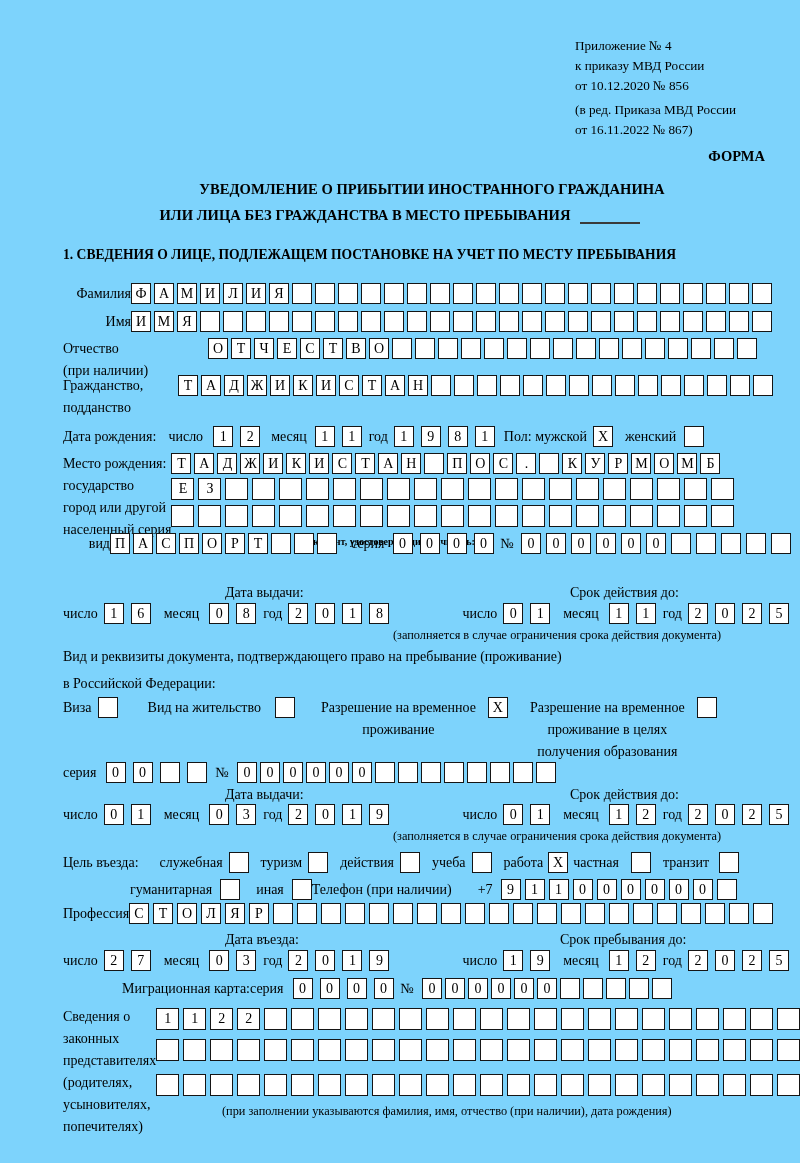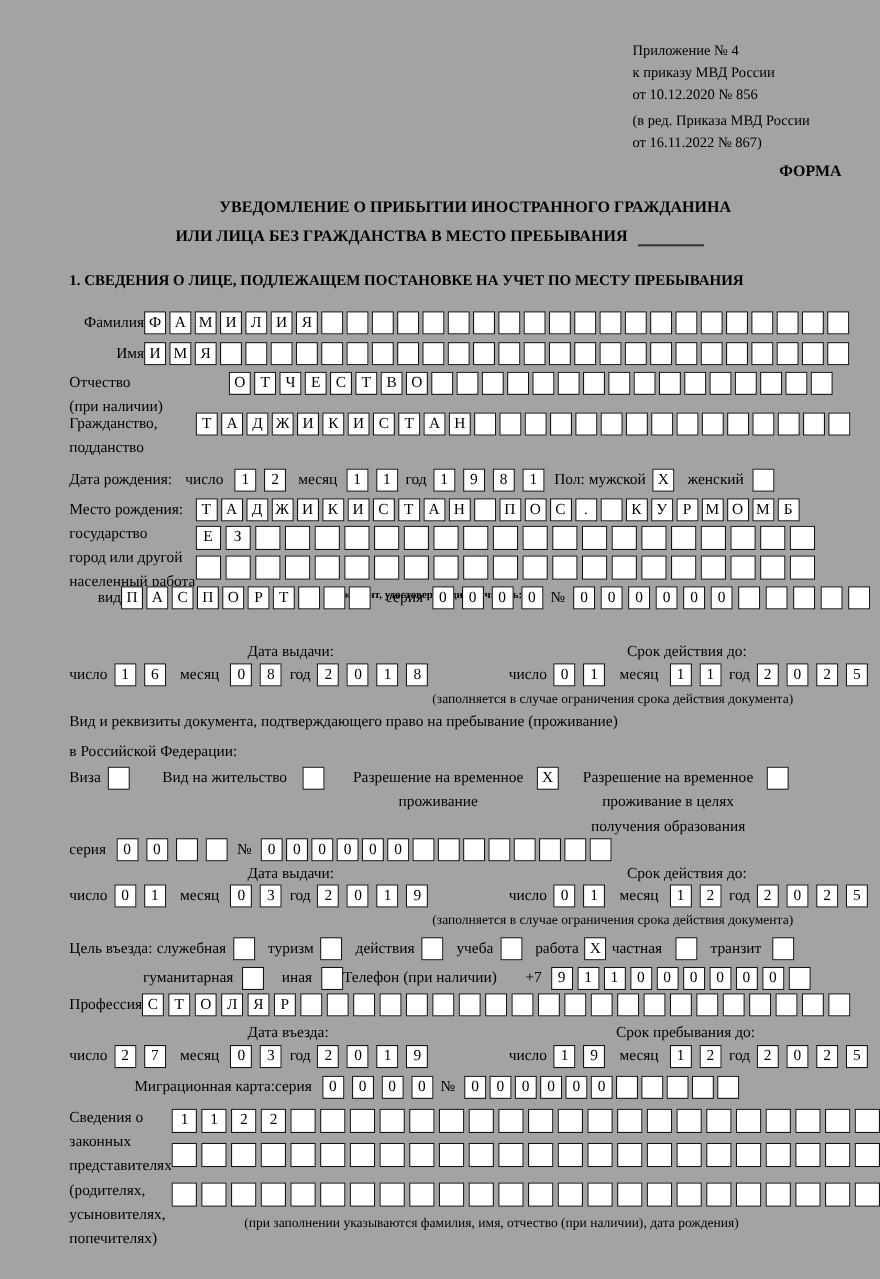--- a/index.html
+++ b/index.html
@@ -1,20 +1,20 @@
 <!DOCTYPE html>
 <html><head>
 <meta charset="utf-8">
 <style>
   html,body { margin:0; padding:0; }
   body {
     width:800px; height:1163px; background:#ffffff; color:#000;
     font-family:"Liberation Serif","DejaVu Serif",serif;
   }
-  .page { position:relative; width:800px; height:1163px; overflow:hidden; background:#a3a3a3; }
+  .page { position:relative; width:800px; height:1163px; overflow:hidden; background:#7dd3fc; }
   .abs { position:absolute; }
   .row { display:flex; align-items:center;text-align:right; }
   .rowt { display:flex; align-items:flex-start; }
   .lbl { font-size:14px; white-space:nowrap; }
   .b { font-weight:bold; }
   .cells { display:inline-flex; flex:none; }
   .cell {
     display:inline-flex; align-items:center; justify-content:center;
     width:20px; height:21px; border:1.5px solid #151515; margin-right:3px;
     font-size:14px; flex:none; box-sizing:border-box; background:#fff;
@@ -212,21 +212,21 @@
     <span class="cell cb">X</span>
     <span class="lbl" style="margin:0 8px 0 12px">женский</span>
     <span class="cell cb"></span>
   </div>
 
   <div class="abs rowt" style="top:453px; left:63px">
     <div class="lblcol" style="width:142px">
       <div>Место рождения:</div>
       <div>государство</div>
       <div>город или другой</div>
-      <div>населенный работа</div>
+      <div>населенный серия</div>
     </div>
     <div>
       <div class="cells">
           <span class="cell">Т</span>
           <span class="cell">А</span>
           <span class="cell">Д</span>
           <span class="cell">Ж</span>
           <span class="cell">И</span>
           <span class="cell">К</span>
           <span class="cell">И</span>
@@ -467,21 +467,21 @@
         <span class="cell">0</span>
         <span class="cell">2</span>
         <span class="cell">5</span>
       </span>
   </div>
 
   <div class="abs note-r" style="top:829px; left:393px">(заполняется в случае ограничения срока действия документа)</div>
 
   <div class="abs row" style="top:852px; left:63px">
     <span class="lbl">Цель въезда:</span>
-    <span class="lbl" style="margin-left:4px">служебная</span>
+    <span class="lbl" style="margin-left:21px">служебная</span>
     <span class="cell cb" style="margin-left:6px"></span>
     <span class="lbl" style="margin-left:12px">туризм</span>
     <span class="cell cb" style="margin-left:6px"></span>
     <span class="lbl" style="margin-left:12px">действия</span>
     <span class="cell cb" style="margin-left:6px"></span>
     <span class="lbl" style="margin-left:12px">учеба</span>
     <span class="cell cb" style="margin-left:6px"></span>
     <span class="lbl" style="margin-left:12px">работа</span>
     <span class="cell cb" style="margin-left:5px">X</span>
     <span class="lbl" style="margin-left:5px">частная</span>

